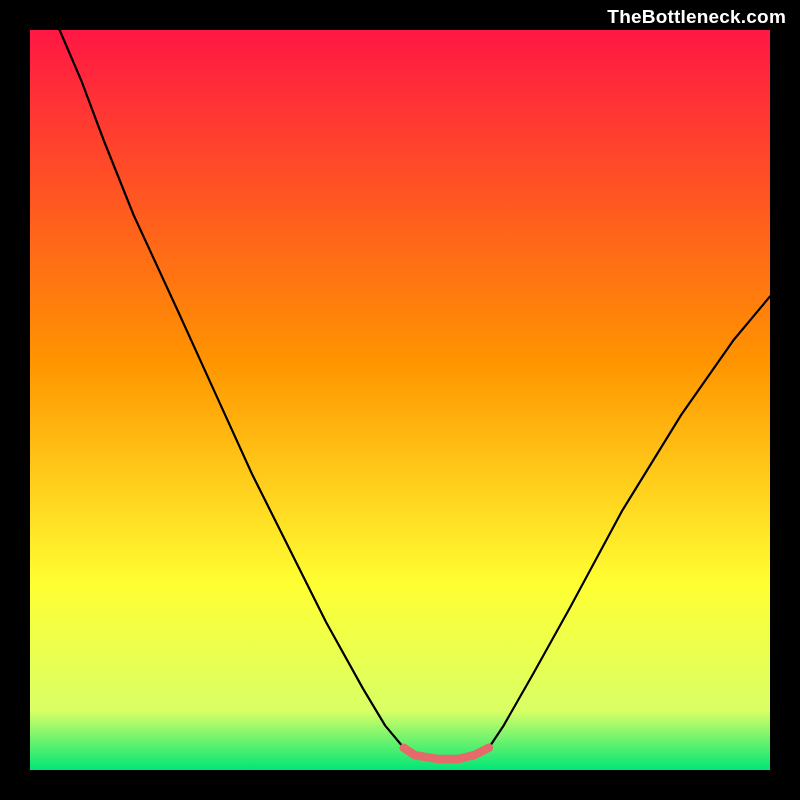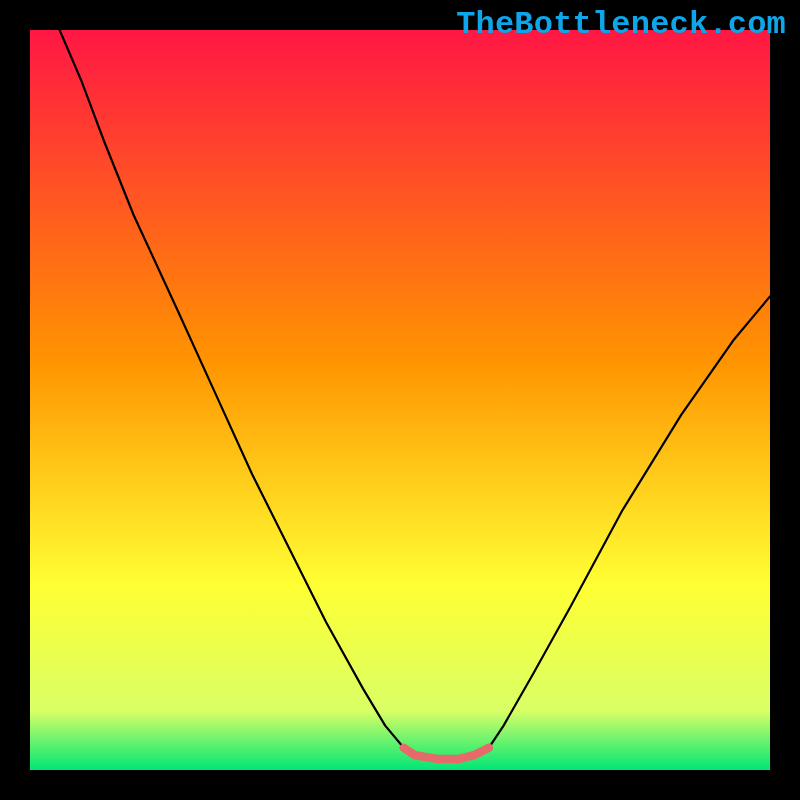--- a/index.html
+++ b/index.html
@@ -13,24 +13,24 @@
   .wrap {
     position: relative;
     width: 800px;
     height: 800px;
     background: #000;
   }
   .watermark {
     position: absolute;
     top: 6px;
     right: 14px;
-    font-family: Liberation Mono, monospace;
-    font-size: 32px;
+    font-family: Liberation Sans, sans-serif;
+    font-size: 19px;
     font-weight: 600;
-    color: #0ea5e9;
+    color: #ffffff;
     letter-spacing: 0.2px;
     z-index: 3;
   }
   svg.plot {
     position: absolute;
     top: 0;
     left: 0;
     width: 800px;
     height: 800px;
     display: block;

